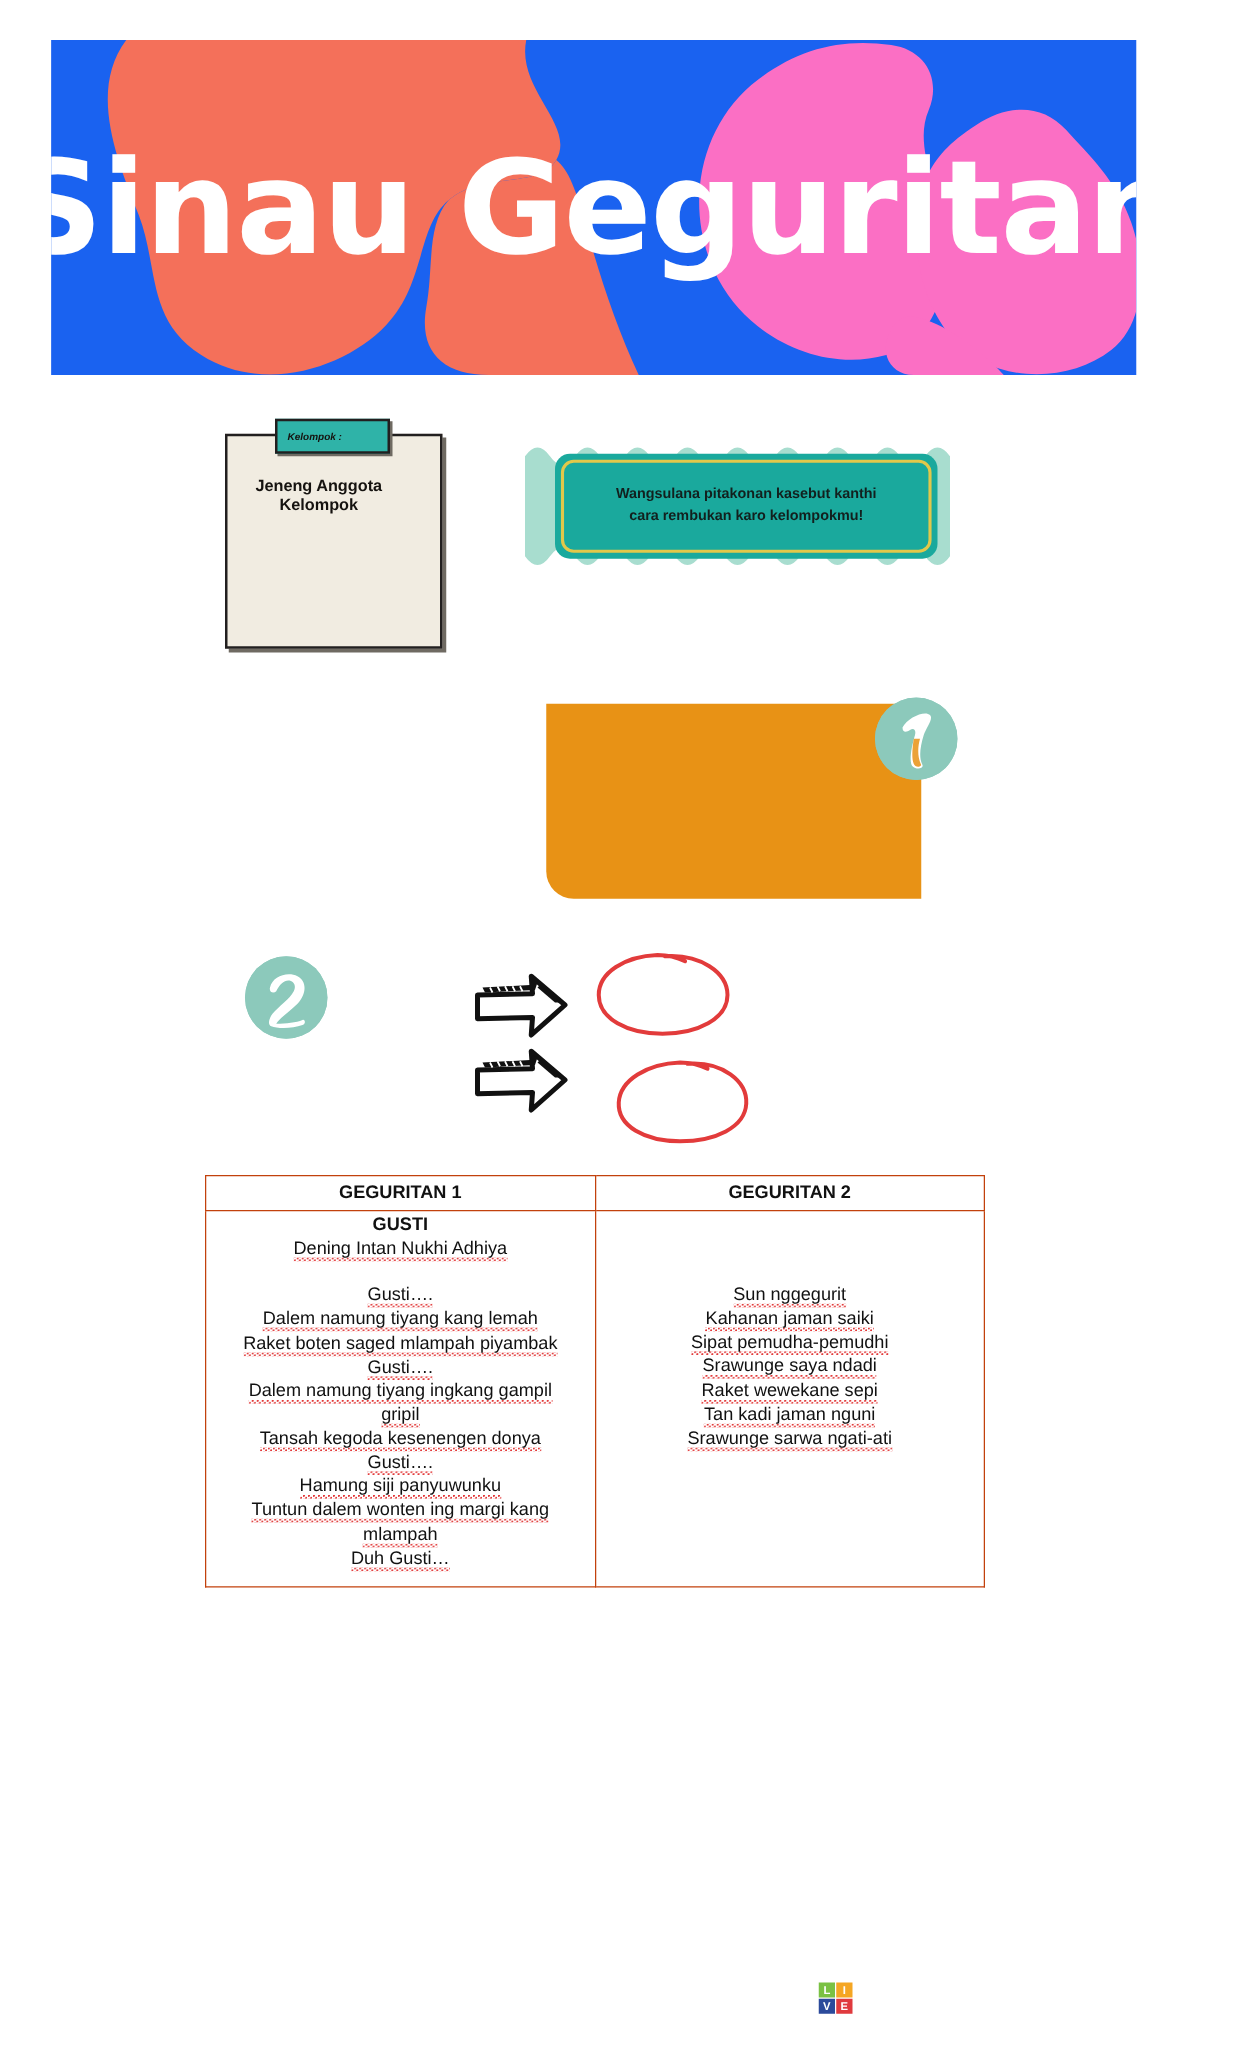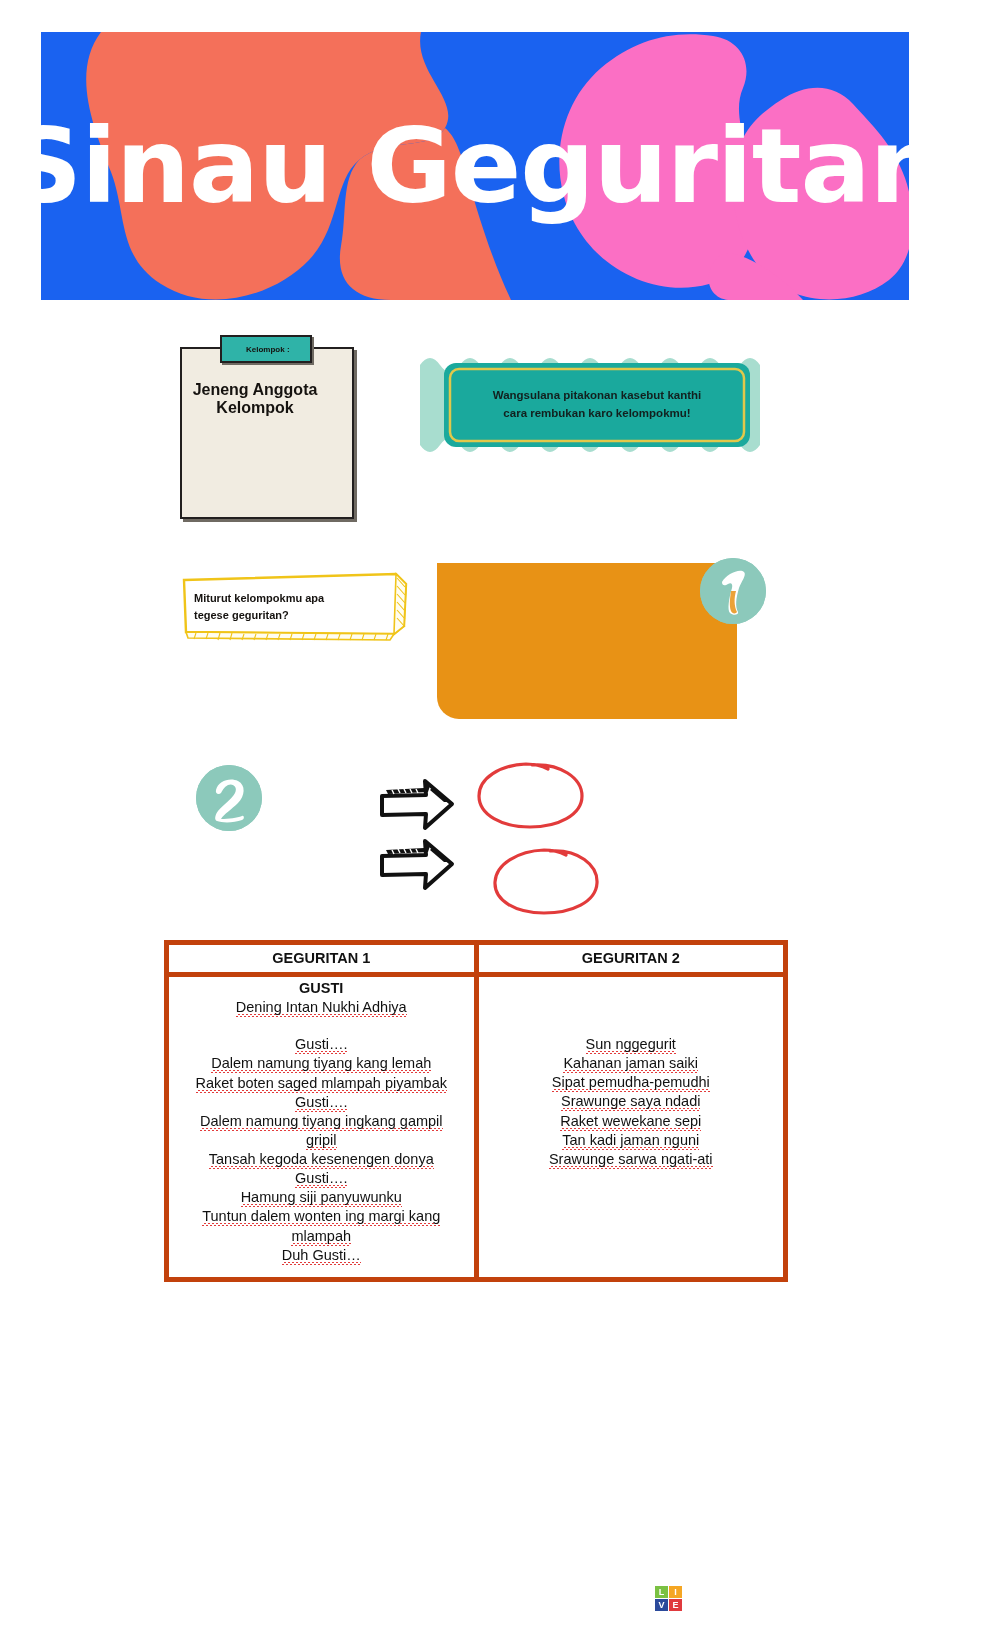--- a/index.html
+++ b/index.html
@@ -59,28 +59,29 @@
     position: absolute;
     left: 40px; top: 0;
     width: 92px; height: 28px;
     background: #2fb3a8;
     border: 2px solid #221f1f;
     box-shadow: 2px 2px 0 #6f6a62;
     display: flex; align-items: center;
   }
   .kelompok-tab span {
     font-size: 8px; font-weight: 700; color: #15120f;
-    padding-left: 24px;
+    padding-left: 8px;
+    font-style: italic;
   }
   .kelompok-label {
     position: absolute;
     left: 0; top: 46px;
     width: 150px;
     text-align: center;
-    font-size: 16px;
+    font-size: 13px;
     font-weight: 700;
     color: #15120f;
   }
 
   
   .teal-callout {
     position: absolute;
     left: 412px; top: 345px;
     width: 370px; height: 120px;
   }
@@ -158,21 +159,21 @@
 
   
   .poem-table {
     position: absolute;
     left: 164px; top: 940px;
     width: 624px;
     border-collapse: collapse;
     font-family: "Liberation Sans", sans-serif;
   }
   .poem-table th, .poem-table td {
-    border: 5px solid #c2410c;
+    border: 1px solid #c2410c;
     vertical-align: top;
     text-align: center;
   }
   .poem-table th {
     font-size: 14.5px;
     font-weight: 700;
     color: #111;
     padding: 5px 4px 6px;
   }
   .poem-table td {
@@ -272,35 +273,20 @@
                q-10,-14 -20,0 q-10,14 -20,0 q-10,-14 -20,0 q-10,14 -20,0 Z" fill="#a8ddcf"></path>
       <rect x="32" y="18" width="306" height="84" rx="12" fill="#1aa99d"></rect>
       <rect x="38" y="24" width="294" height="72" rx="9" fill="none" stroke="#e2c84a" stroke-width="2.5"></rect>
     </svg>
     <div class="txt">
       <div>Wangsulana pitakonan kasebut kanthi</div>
       <div>cara rembukan karo kelompokmu!</div>
     </div>
   </div>
 
-  <div class="sticky-q">
-    <svg viewBox="0 0 238 72" preserveAspectRatio="none">
-      <path d="M6,10 L218,4 L228,14 L226,56 L216,64 L8,62 Z" fill="#ffffff" stroke="#f0c419" stroke-width="2.4"></path>
-      <path d="M218,4 L228,14 L226,56 L216,64 Z" fill="#fffdf0" stroke="#f0c419" stroke-width="1.6"></path>
-      <path d="M219,8 L227,17 M219,16 L227,25 M219,24 L227,33 M219,32 L227,41 M219,40 L227,49 M219,48 L227,57" stroke="#f0c419" stroke-width="1.1" fill="none"></path>
-      <path d="M8,62 L216,64 L212,70 L10,68 Z" fill="#fffdf0" stroke="#f0c419" stroke-width="1.6"></path>
-      <path d="M18,63 L16,69 M30,63 L28,69 M42,63 L40,70 M54,63 L52,70 M66,64 L64,70 M78,64 L76,70
-               M90,64 L88,70 M102,64 L100,70 M114,64 L112,70 M126,64 L124,70 M138,64 L136,70
-               M150,64 L148,70 M162,64 L160,70 M174,64 L172,70 M186,64 L184,70 M198,64 L196,70 M210,64 L208,70" stroke="#f0c419" stroke-width="1.1" fill="none"></path>
-    </svg>
-    <div class="txt">
-      <div>Miturut kelompokmu apa</div>
-      <div>tegese geguritan?</div>
-    </div>
-  </div>
 
   <div class="orange-panel"></div>
 
   <div class="badge1">
     <svg viewBox="0 0 66 66">
       <circle cx="33" cy="33" r="33" fill="#8cc9bb"></circle>
       <path d="M22,24 C26,16 40,10 44,14 C47,17 41,24 39,30 C36,40 35,48 38,54
                C39,57 33,58 30,55 C27,52 29,40 32,30 C33,26 31,24 28,26 C25,28 22,28 22,24 Z" fill="#ffffff"></path>
       <path d="M31,33 C30,40 29,48 31,53 C32,56 36,56 37,54 C34,48 34,40 36,33 Z" fill="#e89215" opacity="0.85"></path>
     </svg>

